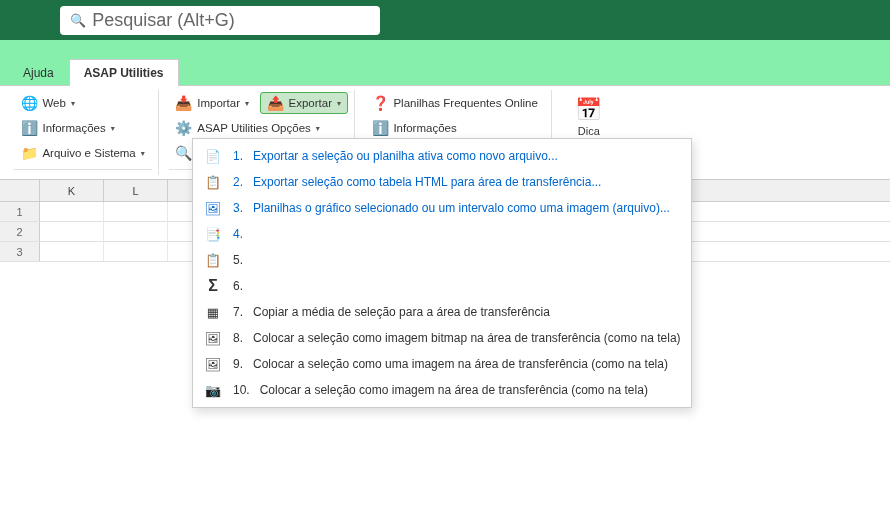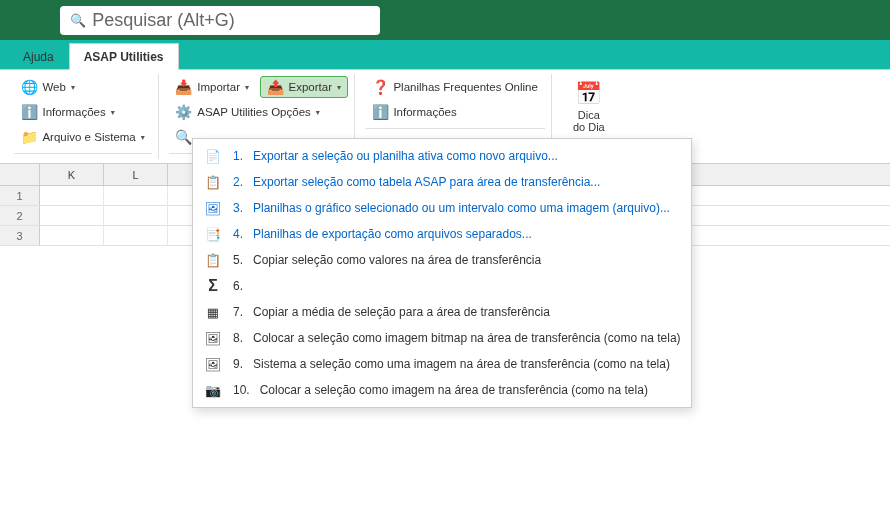--- a/index.html
+++ b/index.html
@@ -20,26 +20,26 @@
       border-radius: 4px;
       padding: 4px 10px;
       width: 320px;
       gap: 6px;
     }
     .search-icon-svg { color: #555; font-size: 13px; }
     .search-input-text { color: #666; font-size: 18px; flex: 1; }
 
     
     .tab-bar {
-      background: #14b8a6;
+      background: #86efac;
       border-bottom: 1px solid #ccc;
       display: flex;
       align-items: flex-end;
       padding: 0 8px;
-      height: 30px;
+      height: 46px;
     }
     .tab-item {
       padding: 6px 14px;
       cursor: pointer;
       font-size: 12px;
       color: #333;
       border: 1px solid transparent;
       border-bottom: none;
       position: relative;
       top: 1px;
@@ -304,39 +304,37 @@
 
   <div class="dropdown-item highlighted">
     <span class="dropdown-icon">📄</span>
     <span>1.</span>
     <span>Exportar a seleção ou planilha ativa como novo arquivo...</span>
   </div>
 
   <div class="dropdown-item highlighted">
     <span class="dropdown-icon">📋</span>
     <span>2.</span>
-    <span>Exportar seleção como tabela ASAP para área de transferência...</span>
+    <span>Exportar seleção como tabela HTML para área de transferência...</span>
   </div>
 
   <div class="dropdown-item highlighted">
     <span class="dropdown-icon">🖼</span>
     <span>3.</span>
     <span>Planilhas o gráfico selecionado ou um intervalo como uma imagem (arquivo)...</span>
   </div>
 
   <div class="dropdown-item highlighted">
     <span class="dropdown-icon">📑</span>
     <span>4.</span>
-    <span>Planilhas de exportação como arquivos separados...</span>
   </div>
 
   <div class="dropdown-item">
     <span class="dropdown-icon">📋</span>
     <span>5.</span>
-    <span>Copiar seleção como valores na área de transferência</span>
   </div>
 
   <div class="dropdown-item">
     <span class="dropdown-icon" style="font-size:16px;font-weight:bold;">Σ</span>
     <span>6.</span>
   </div>
 
   <div class="dropdown-item">
     <span class="dropdown-icon">▦</span>
     <span>7.</span>
@@ -345,21 +343,21 @@
 
   <div class="dropdown-item">
     <span class="dropdown-icon">🖼</span>
     <span>8.</span>
     <span>Colocar a seleção como imagem bitmap na área de transferência (como na tela)</span>
   </div>
 
   <div class="dropdown-item">
     <span class="dropdown-icon">🖼</span>
     <span>9.</span>
-    <span>Sistema a seleção como uma imagem na área de transferência (como na tela)</span>
+    <span>Colocar a seleção como uma imagem na área de transferência (como na tela)</span>
   </div>
 
   <div class="dropdown-item">
     <span class="dropdown-icon">📷</span>
     <span>10.</span>
     <span>Colocar a seleção como imagem na área de transferência (como na tela)</span>
   </div>
 
 </div>
 

